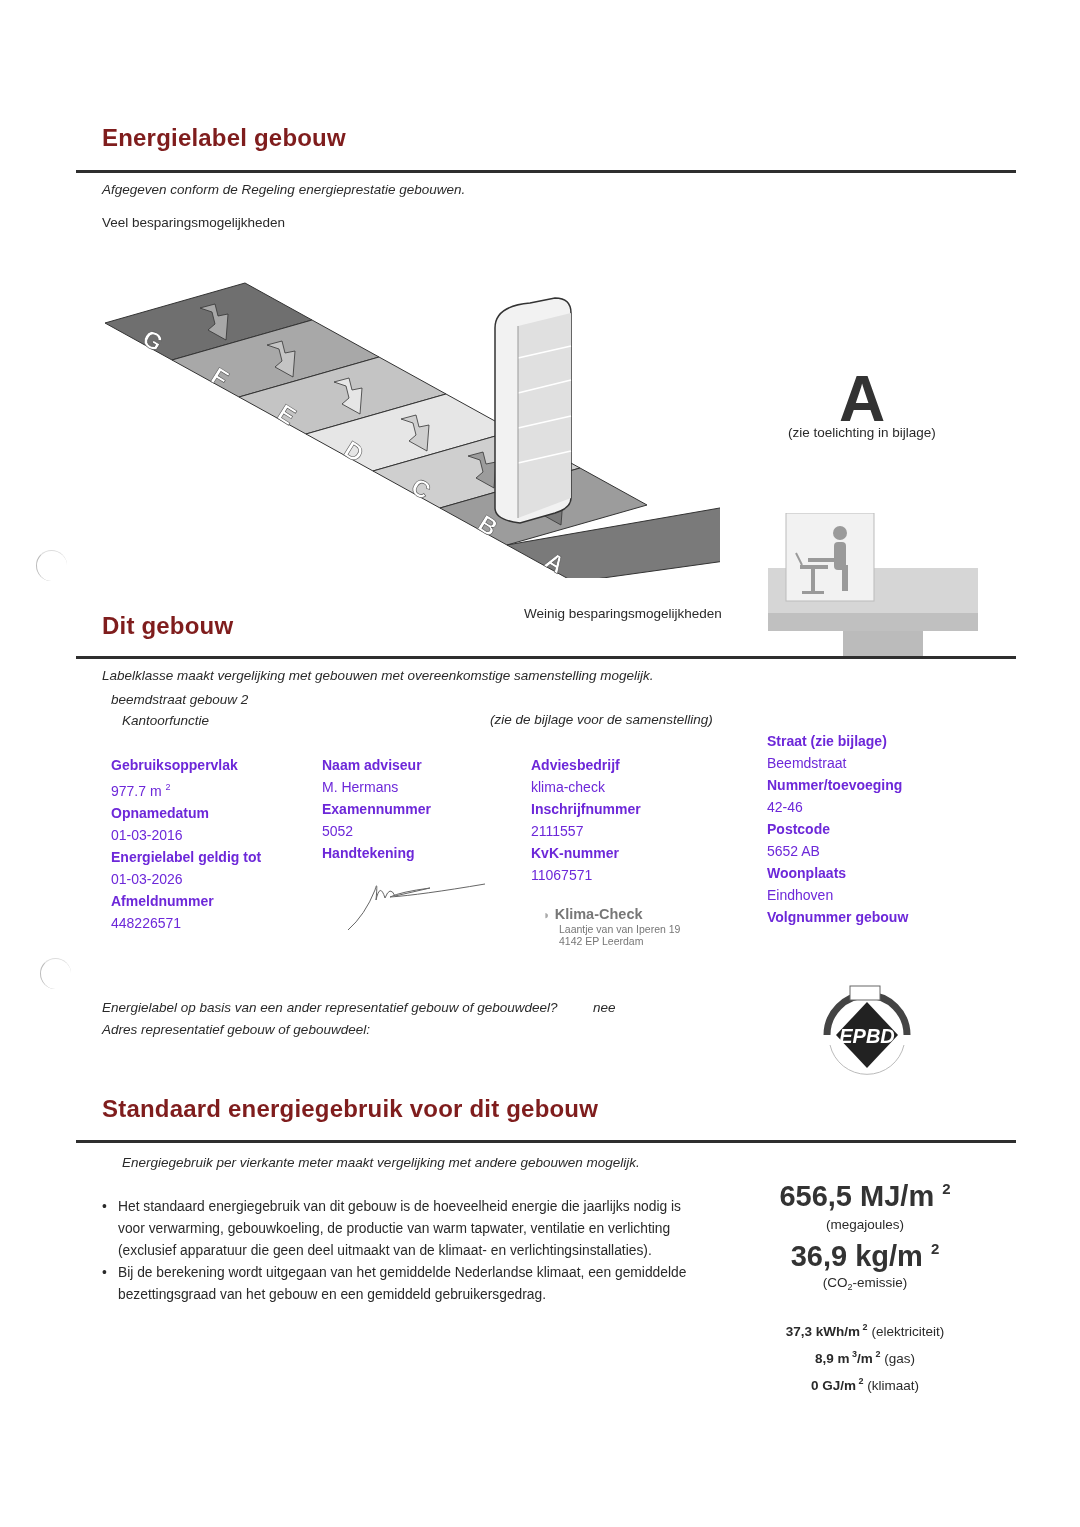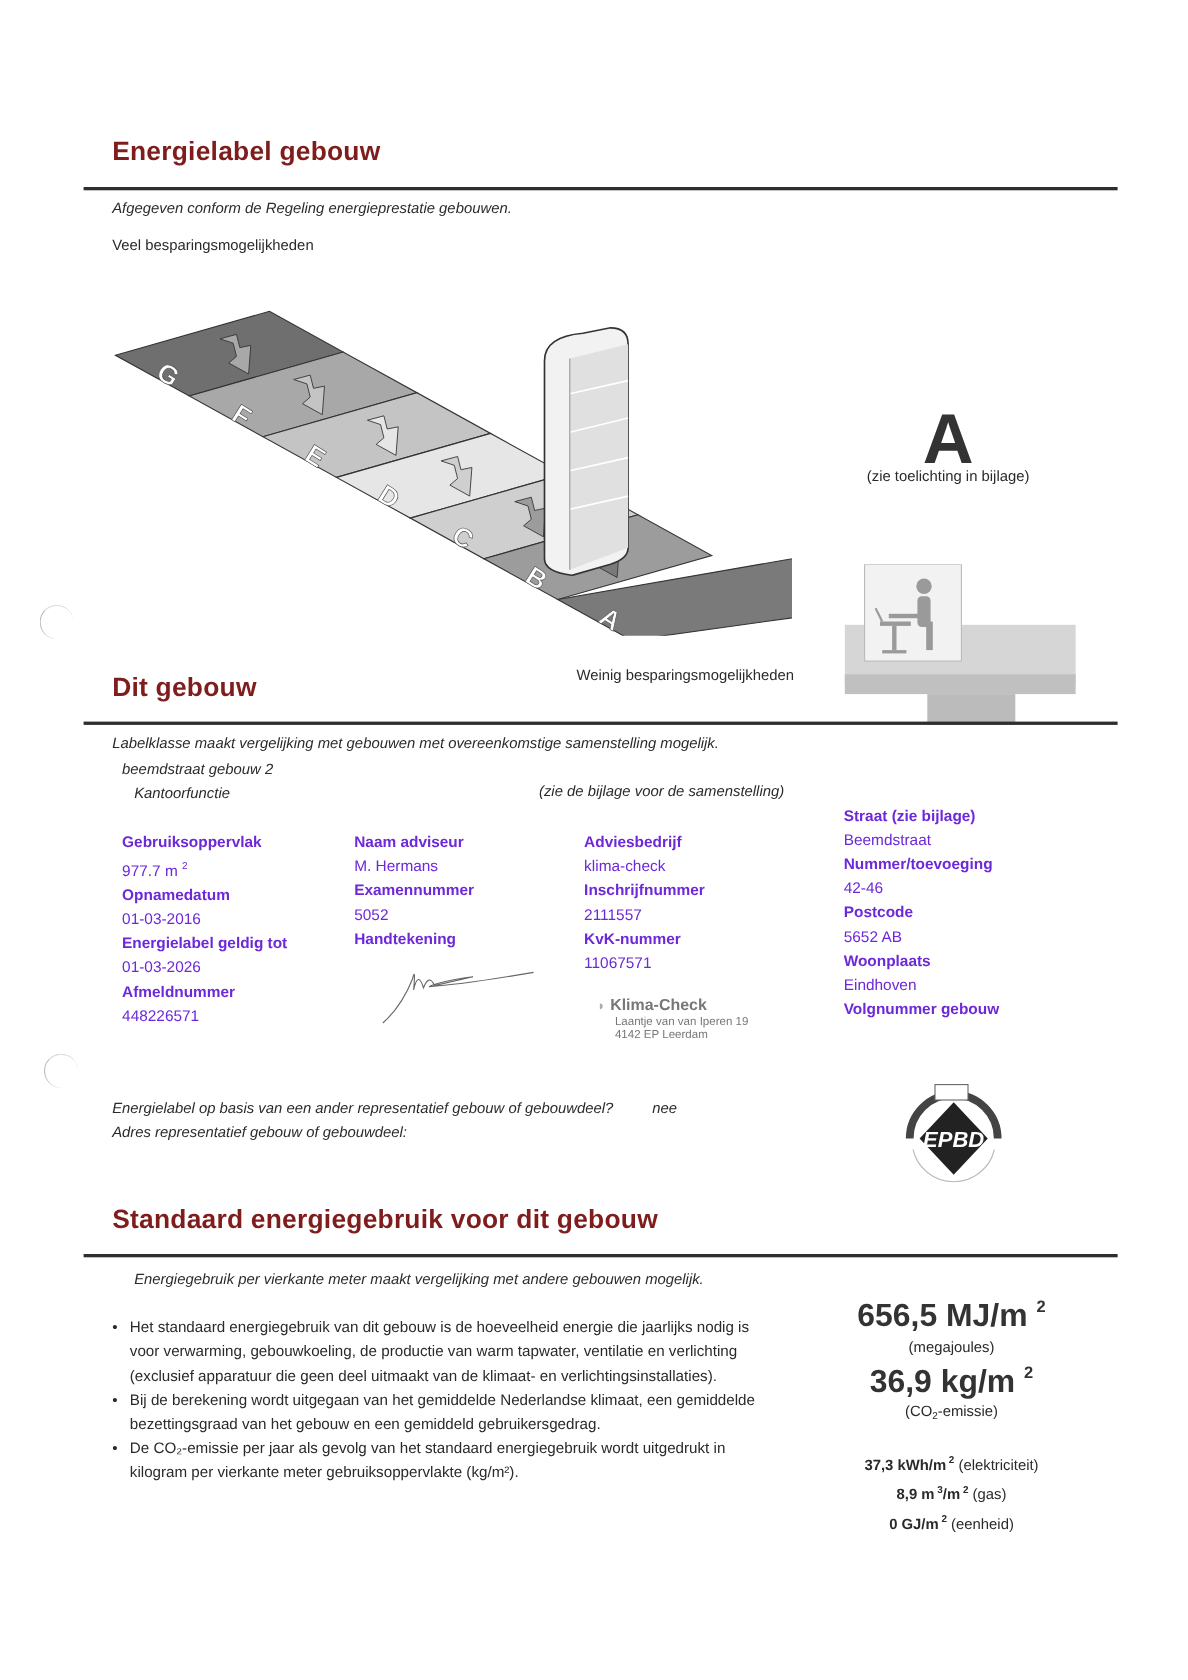--- a/index.html
+++ b/index.html
@@ -161,27 +161,26 @@
   <text x="55" y="63" text-anchor="middle" font-family="Liberation Sans, sans-serif" font-weight="bold" font-style="italic" font-size="20" fill="#fff">EPBD</text>
 </svg>
 
 <div class="abs h1" style="left:102px; top:1095px;">Standaard energiegebruik voor dit gebouw</div>
 <div class="rule" style="top:1140px;"></div>
 <div class="abs ital" style="left:102px; top:1155px;margin-left:20px;">Energiegebruik per vierkante meter maakt vergelijking met andere gebouwen mogelijk.</div>
 
 <div class="bullets">
   <div class="b">Het standaard energiegebruik van dit gebouw is de hoeveelheid energie die jaarlijks nodig is voor verwarming, gebouwkoeling, de productie van warm tapwater, ventilatie en verlichting (exclusief apparatuur die geen deel uitmaakt van de klimaat- en verlichtingsinstallaties).</div>
   <div class="b">Bij de berekening wordt uitgegaan van het gemiddelde Nederlandse klimaat, een gemiddelde bezettingsgraad van het gebouw en een gemiddeld gebruikersgedrag.</div>
-  <div class="b">De CO₂-emissie per jaar als gevolg van het standaard energiegebruik wordt uitgedrukt in kilogram per vierkante meter gebruiksoppervlakte (kg/m²).</div>
 </div>
 
 <div class="energy" style="top:1180px;">
   <div class="big"><span>656,5 MJ/m</span> <sup>2</sup></div>
   <div class="small" style="margin-top:4px;">(megajoules)</div>
   <div class="big" style="margin-top:8px;"><span>36,9 kg/m</span> <sup>2</sup></div>
   <div class="small" style="margin-top:2px;"><span>(CO</span><sub class="s">2</sub><span>-emissie)</span></div>
   <div class="sub" style="margin-top:24px;text-align:center;"><b>37,3 kWh/m</b><b><sup class="s"> 2</sup></b> <span>(elektriciteit)</span></div>
   <div class="sub"><b>8,9 m</b><b><sup class="s"> 3</sup></b><b>/m</b><b><sup class="s"> 2</sup></b> <span>(gas)</span></div>
-  <div class="sub"><b>0 GJ/m</b><b><sup class="s"> 2</sup></b> <span>(eenheid)</span></div>
+  <div class="sub"><b>0 GJ/m</b><b><sup class="s"> 2</sup></b> <span>(klimaat)</span></div>
 </div>
 
 <div class="abs" style="left:36px; top:550px; width:30px; height:30px; border-left:1px solid #bbb; border-top:1px solid #ddd; border-radius:50%;"></div>
 <div class="abs" style="left:40px; top:958px; width:30px; height:30px; border-left:1px solid #bbb; border-top:1px solid #ddd; border-radius:50%;"></div>
 
 </body></html>

